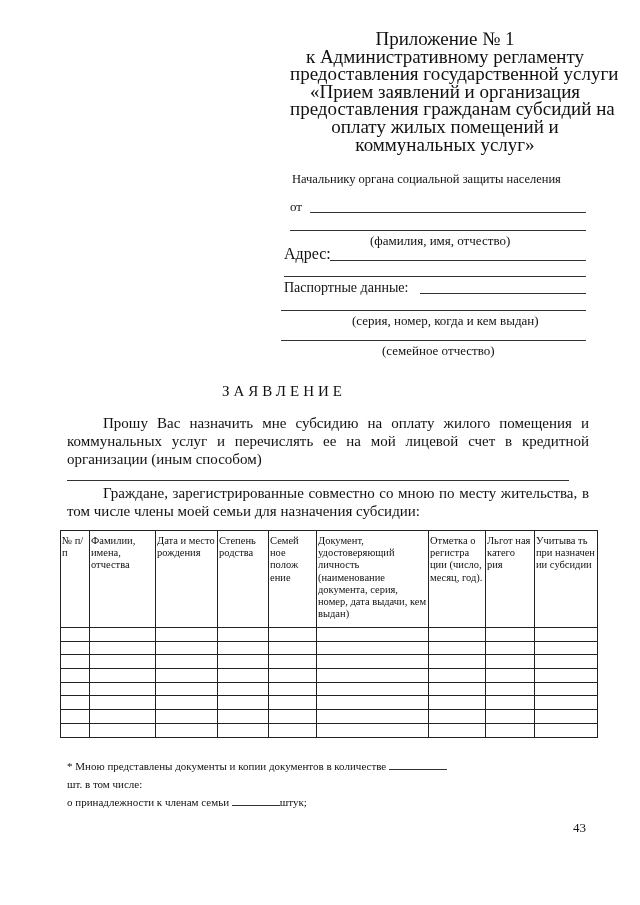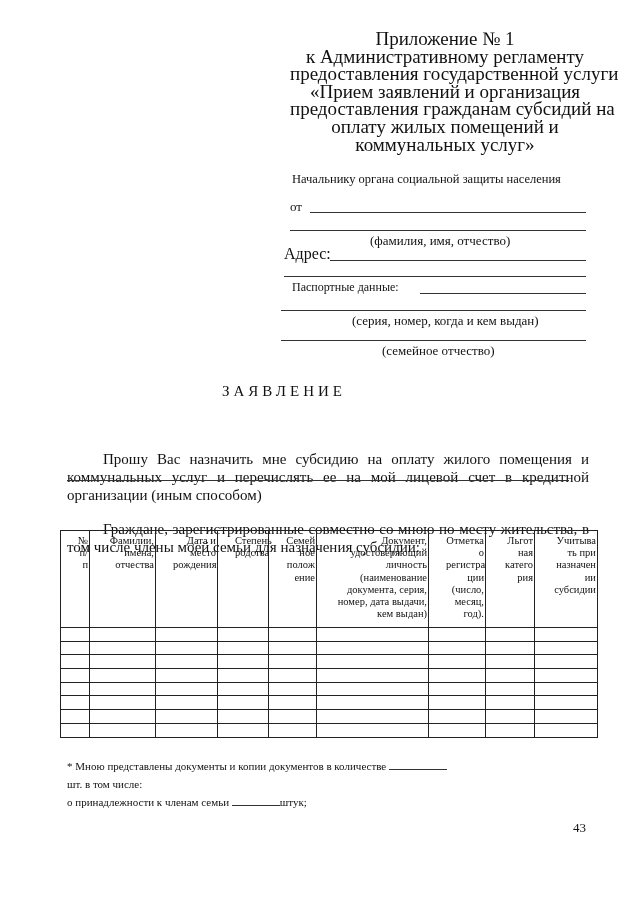--- a/index.html
+++ b/index.html
@@ -8,26 +8,26 @@
   .abs { position: absolute; }
   .appendix { left: 290px; top: 30px; width: 310px; text-align: center;
               font-size: 19px; line-height: 17.6px; }
   .appendix div { white-space: nowrap; }
   .addressee { left: 292px; top: 172px; font-size: 12.5px; white-space: nowrap; }
   .line { position: absolute; border-bottom: 1px solid #333; height: 0; }
   .lbl { position: absolute; font-size: 13px; white-space: nowrap; }
   .cap { position: absolute; font-size: 13px; white-space: nowrap; text-align: center; }
   .title { left: 0; width: 568px; top: 383px; text-align: center; font-size: 15px;
            letter-spacing: 4px; }
-  .para { left: 67px; width: 522px; font-size: 15px; line-height: 18px; text-align: justify; margin-top: 36px; }
+  .para { left: 67px; width: 522px; font-size: 15px; line-height: 18px; text-align: justify; }
   .para .indent { display: inline-block; width: 36px; }
   table.fam { position: absolute; left: 60px; top: 530px; width: 537px; border-collapse: collapse;
               table-layout: fixed; font-size: 10.5px; line-height: 12.2px; }
-  table.fam th { border: 1px solid #222; vertical-align: top; text-align: right; font-weight: normal;
-                 padding: 4px 1px 0 17px; height: 92px; }
+  table.fam th { border: 1px solid #222; vertical-align: top; text-align: left; font-weight: normal;
+                 padding: 4px 1px 0 1px; height: 92px; }
   table.fam td { border: 1px solid #222; height: 12.7px; padding: 0; }
   .foot { left: 67px; font-size: 11px; line-height: 18px; white-space: nowrap; }
   .blank { display: inline-block; border-bottom: 1px solid #333; height: 12px; vertical-align: baseline; }
   .pagenum { left: 573px; top: 820px; font-size: 13px; }
 </style>
 </head>
 <body>
 
 <div class="abs appendix">
   <div>Приложение № 1</div>
@@ -43,21 +43,21 @@
 
 <span class="lbl" style="left:290px; top:199px;">от</span>
 <div class="line" style="left:310px; top:212px; width:276px;"></div>
 <div class="line" style="left:290px; top:230px; width:296px;"></div>
 <span class="cap" style="left:370px; top:233px;">(фамилия, имя, отчество)</span>
 
 <span class="lbl" style="left:284px; top:245px; font-size:16px;">Адрес:</span>
 <div class="line" style="left:330px; top:260px; width:256px;"></div>
 <div class="line" style="left:284px; top:276px; width:302px;"></div>
 
-<span class="lbl" style="left:284px; top:280px; font-size:12px;margin-left:8px;">Паспортные данные:</span>
+<span class="lbl" style="left:284px; top:280px; font-size:14px;">Паспортные данные:</span>
 <div class="line" style="left:420px; top:293px; width:166px;"></div>
 <div class="line" style="left:281px; top:310px; width:305px;"></div>
 <span class="cap" style="left:352px; top:313px;text-align:center;">(серия, номер, когда и кем выдан)</span>
 
 <div class="line" style="left:281px; top:340px; width:305px;"></div>
 <span class="cap" style="left:382px; top:343px;">(семейное отчество)</span>
 
 <div class="abs title">ЗАЯВЛЕНИЕ</div>
 
 <div class="abs para" style="top:414px;"><span class="indent"></span><span>Прошу Вас назначить мне субсидию на оплату жилого помещения и коммунальных услуг и перечислять ее на мой лицевой счет в кредитной организации (иным способом)</span></div>

